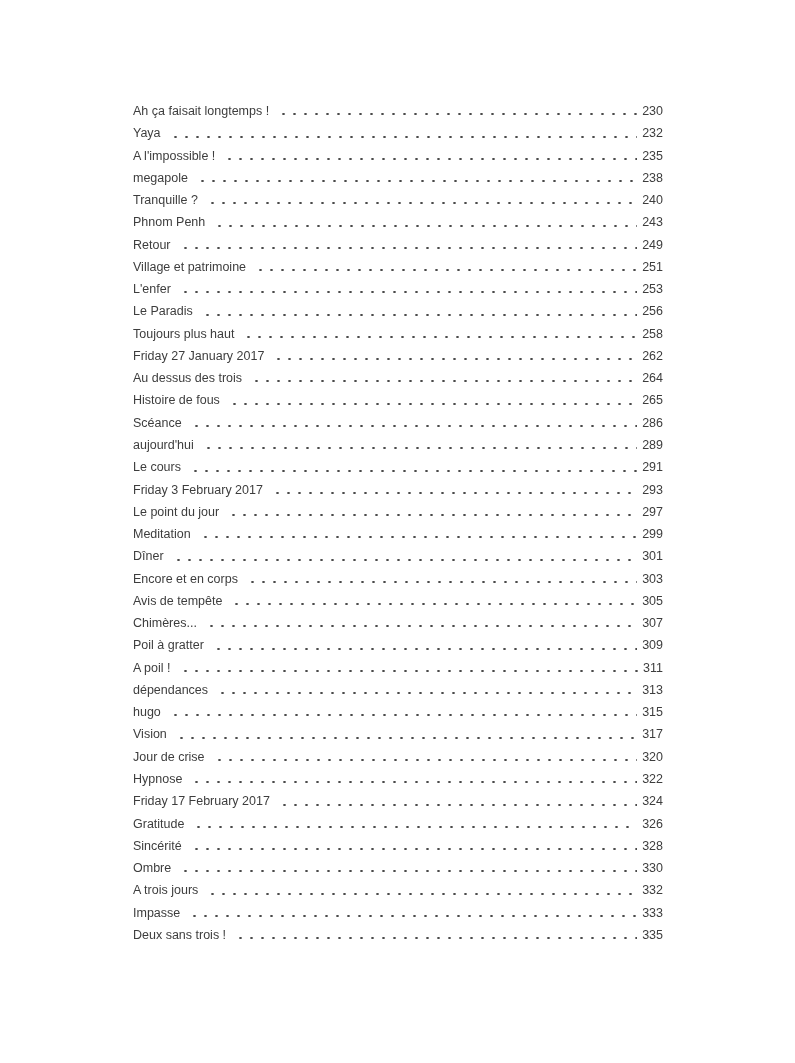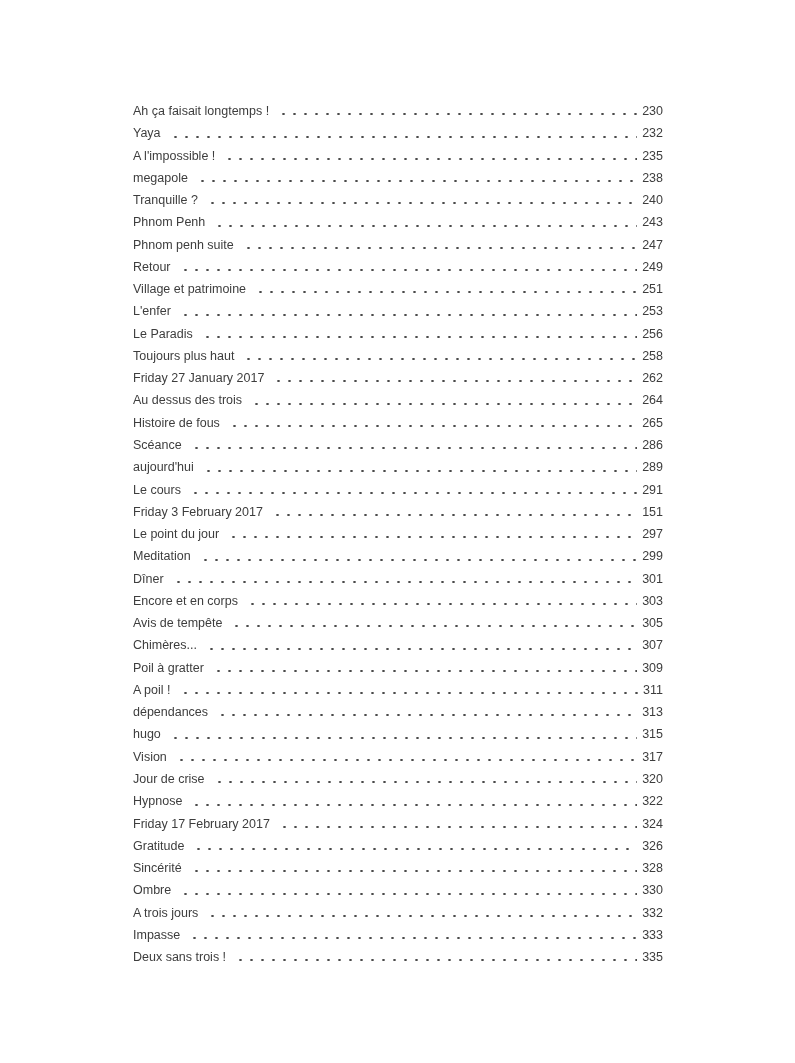--- a/index.html
+++ b/index.html
@@ -78,25 +78,20 @@
         <span class="title">Tranquille ?</span>
         <span class="leader"></span>
         <span class="pagenum">240</span>
       </div>
       <div class="row">
         <span class="title">Phnom Penh</span>
         <span class="leader"></span>
         <span class="pagenum">243</span>
       </div>
       <div class="row">
-        <span class="title">Phnom penh suite</span>
-        <span class="leader"></span>
-        <span class="pagenum">247</span>
-      </div>
-      <div class="row">
         <span class="title">Retour</span>
         <span class="leader"></span>
         <span class="pagenum">249</span>
       </div>
       <div class="row">
         <span class="title">Village et patrimoine</span>
         <span class="leader"></span>
         <span class="pagenum">251</span>
       </div>
       <div class="row">
@@ -140,21 +135,21 @@
         <span class="pagenum">289</span>
       </div>
       <div class="row">
         <span class="title">Le cours</span>
         <span class="leader"></span>
         <span class="pagenum">291</span>
       </div>
       <div class="row">
         <span class="title">Friday 3 February 2017</span>
         <span class="leader"></span>
-        <span class="pagenum">151</span>
+        <span class="pagenum">293</span>
       </div>
       <div class="row">
         <span class="title">Le point du jour</span>
         <span class="leader"></span>
         <span class="pagenum">297</span>
       </div>
       <div class="row">
         <span class="title">Meditation</span>
         <span class="leader"></span>
         <span class="pagenum">299</span>

